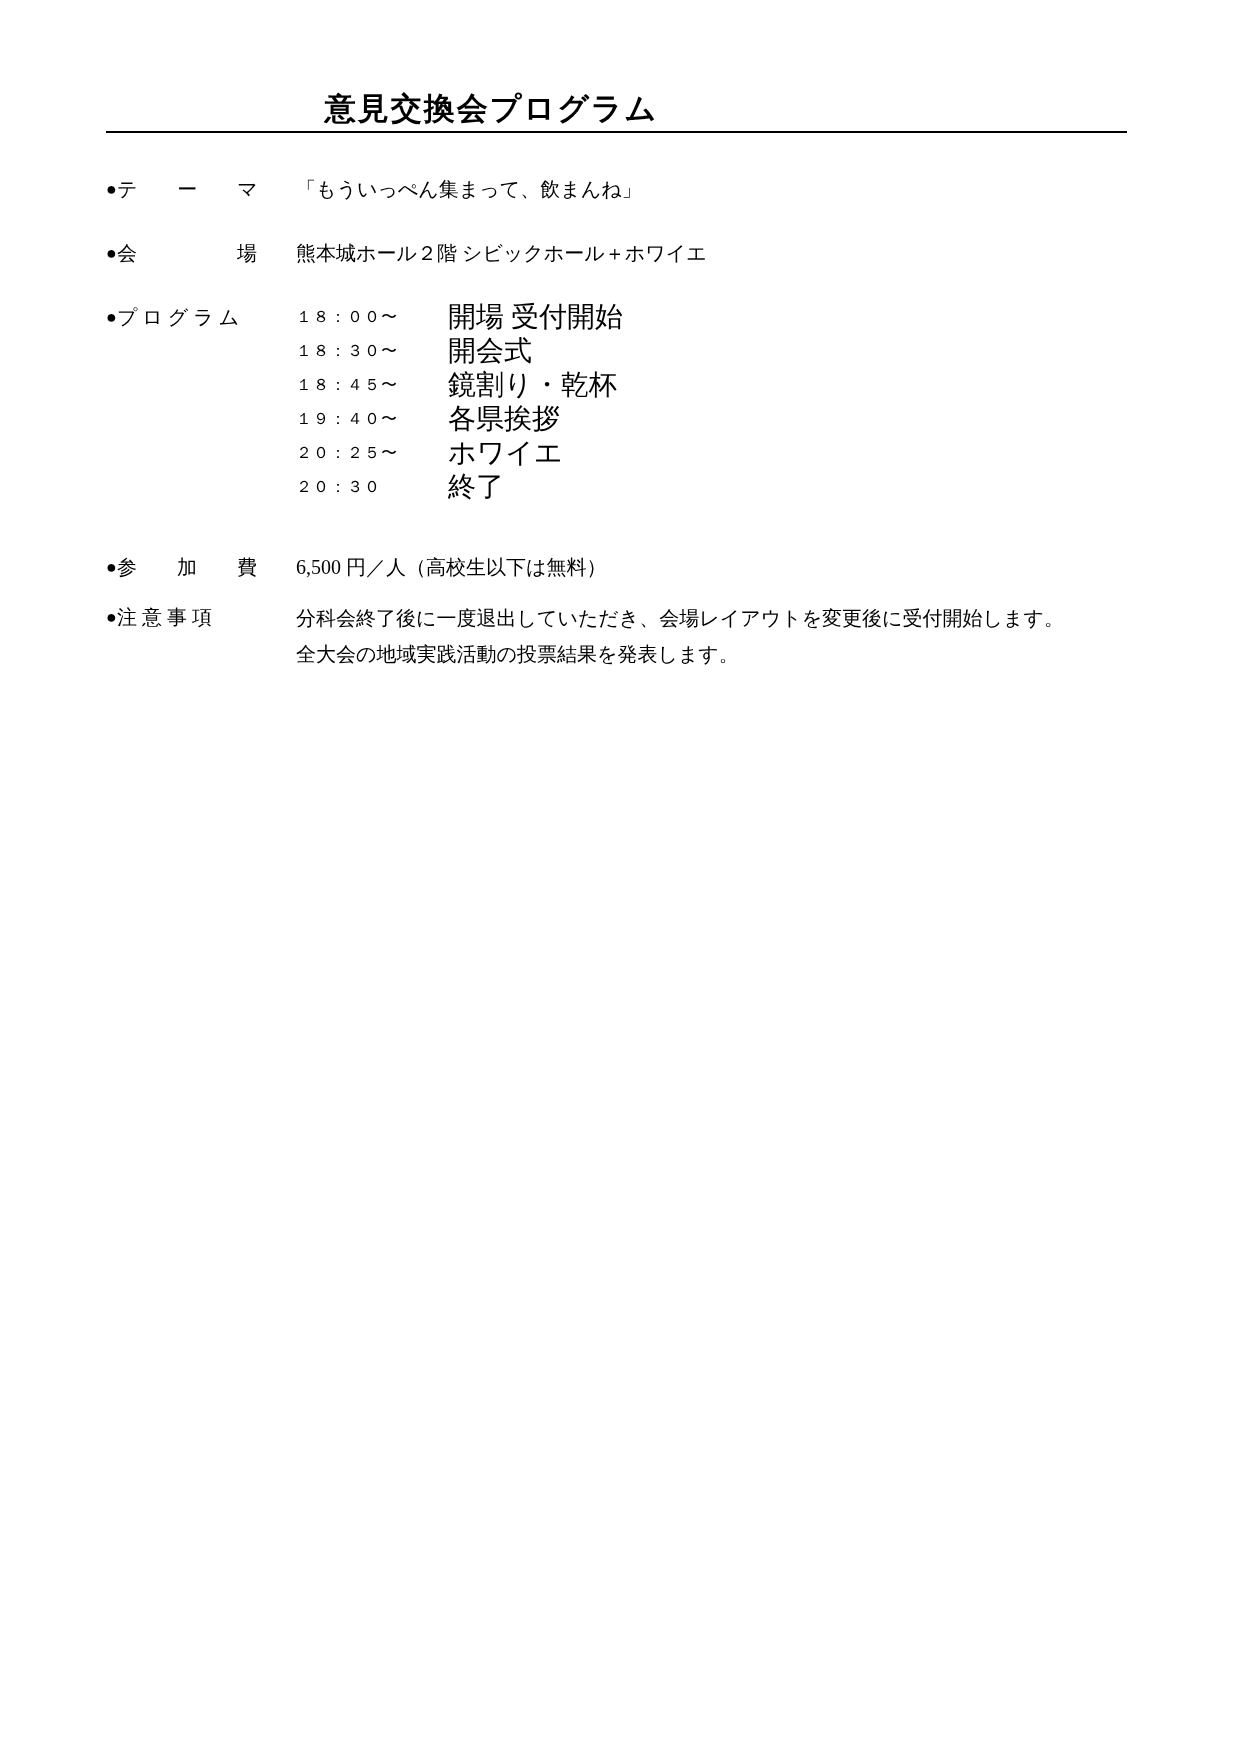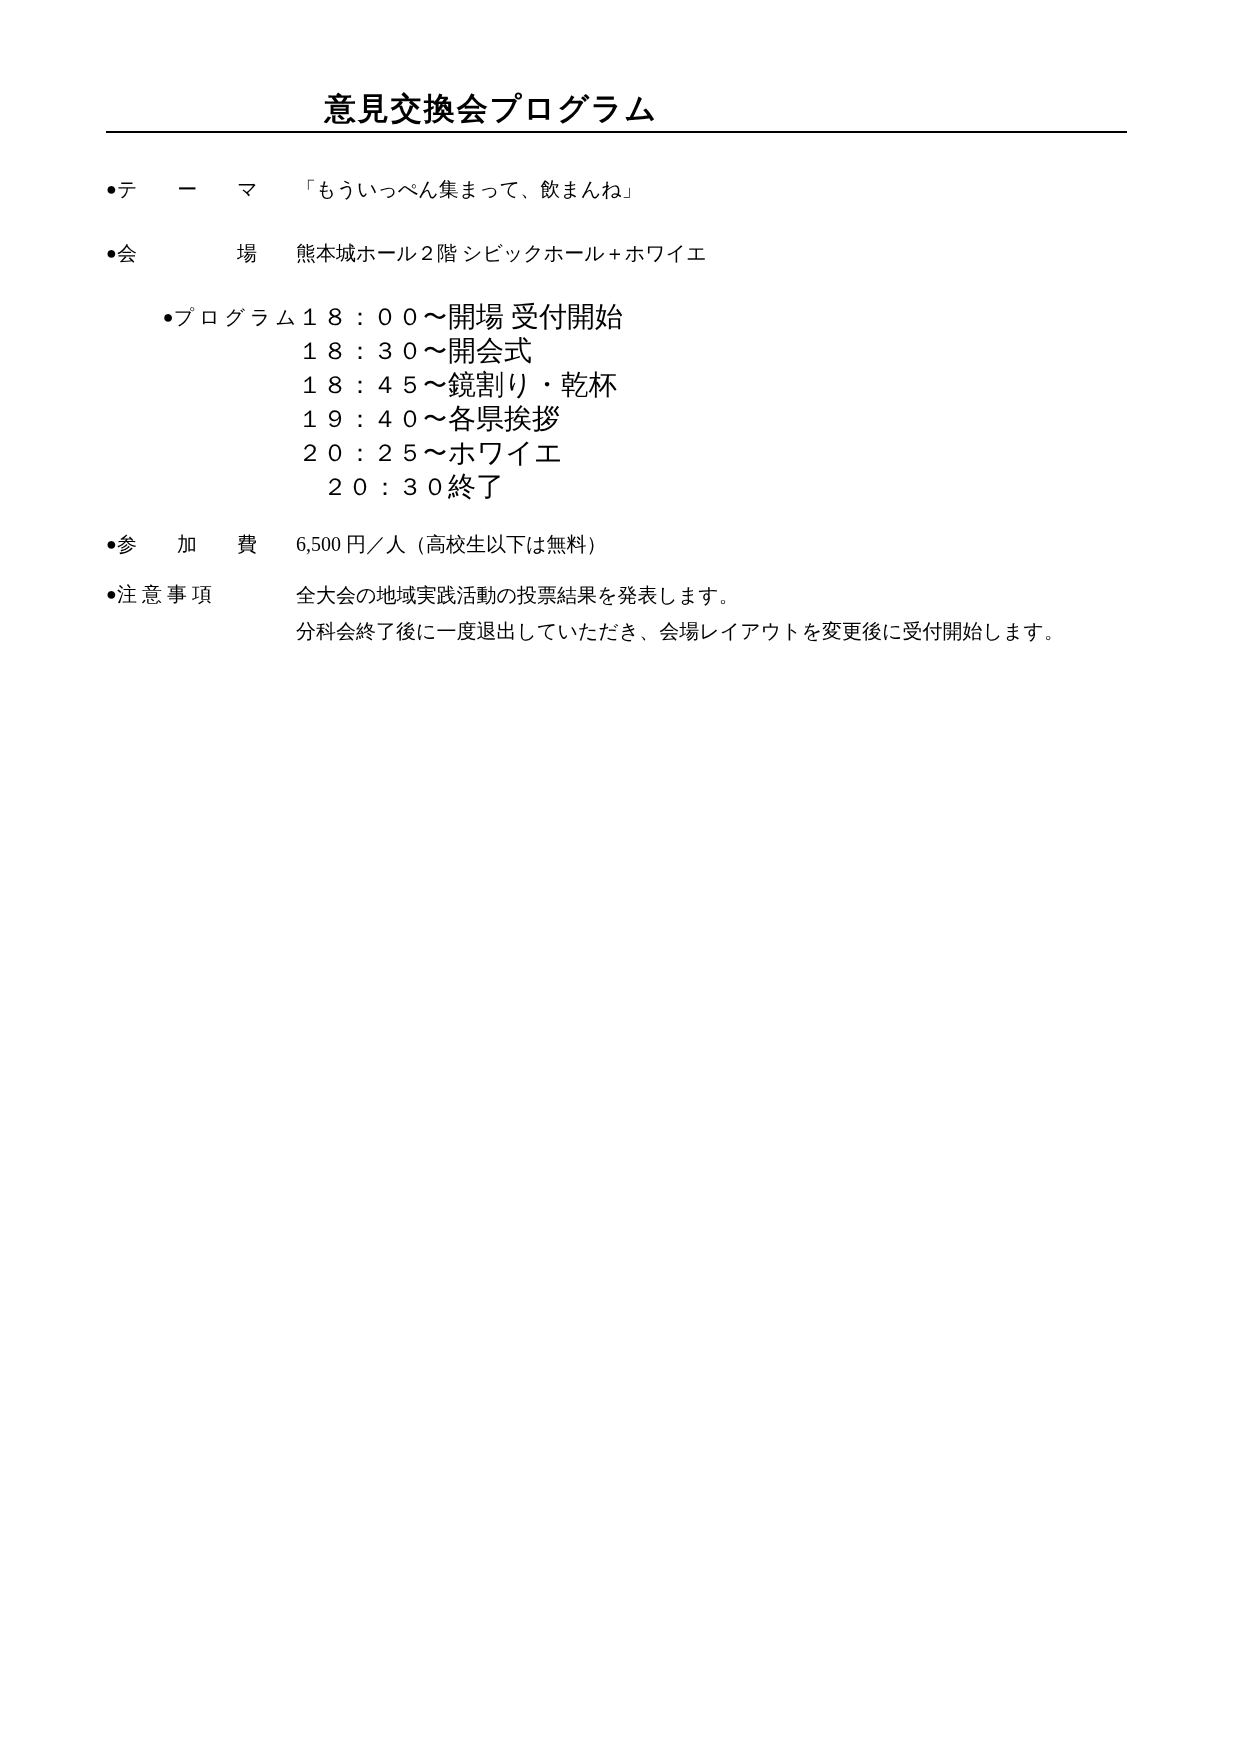--- a/index.html
+++ b/index.html
@@ -67,33 +67,33 @@
     flex: 1 1 auto;
     font-size: 20px;
     line-height: 34px;
   }
   .sched {
     display: flex;
     line-height: 34px;
   }
   .sched-time {
     flex: 0 0 152px;
-    font-size: 24px;
+    font-size: 16px;
     letter-spacing: 1px;
     white-space: nowrap;
   }
   .sched-desc {
     font-size: 28px;
   }
   .note-line {
     display: block;
     font-size: 20px;
     line-height: 36px;
   }
-  .row-program { margin-bottom: 23px; text-align: right; }
+  .row-program { margin-bottom: 46px; }
   .row-fee { margin-bottom: 16px; }
 </style>
 </head>
 <body>
 
 <div class="page">
 
   <div class="doc-title">意見交換会プログラム</div>
   <div class="title-rule"></div>
 
@@ -150,19 +150,19 @@
         <span class="bullet">●</span><span>参　　加　　費</span>
       </div>
       <div class="value">6,500 円／人（高校生以下は無料）</div>
     </div>
 
     <div class="row">
       <div class="label">
         <span class="bullet">●</span><span>注 意 事 項</span>
       </div>
       <div class="value">
+        <span class="note-line">分科会終了後に一度退出していただき、会場レイアウトを変更後に受付開始します。</span>
         <span class="note-line">全大会の地域実践活動の投票結果を発表します。</span>
-        <span class="note-line">分科会終了後に一度退出していただき、会場レイアウトを変更後に受付開始します。</span>
       </div>
     </div>
 
   </div>
 </div>
 
 </body></html>

